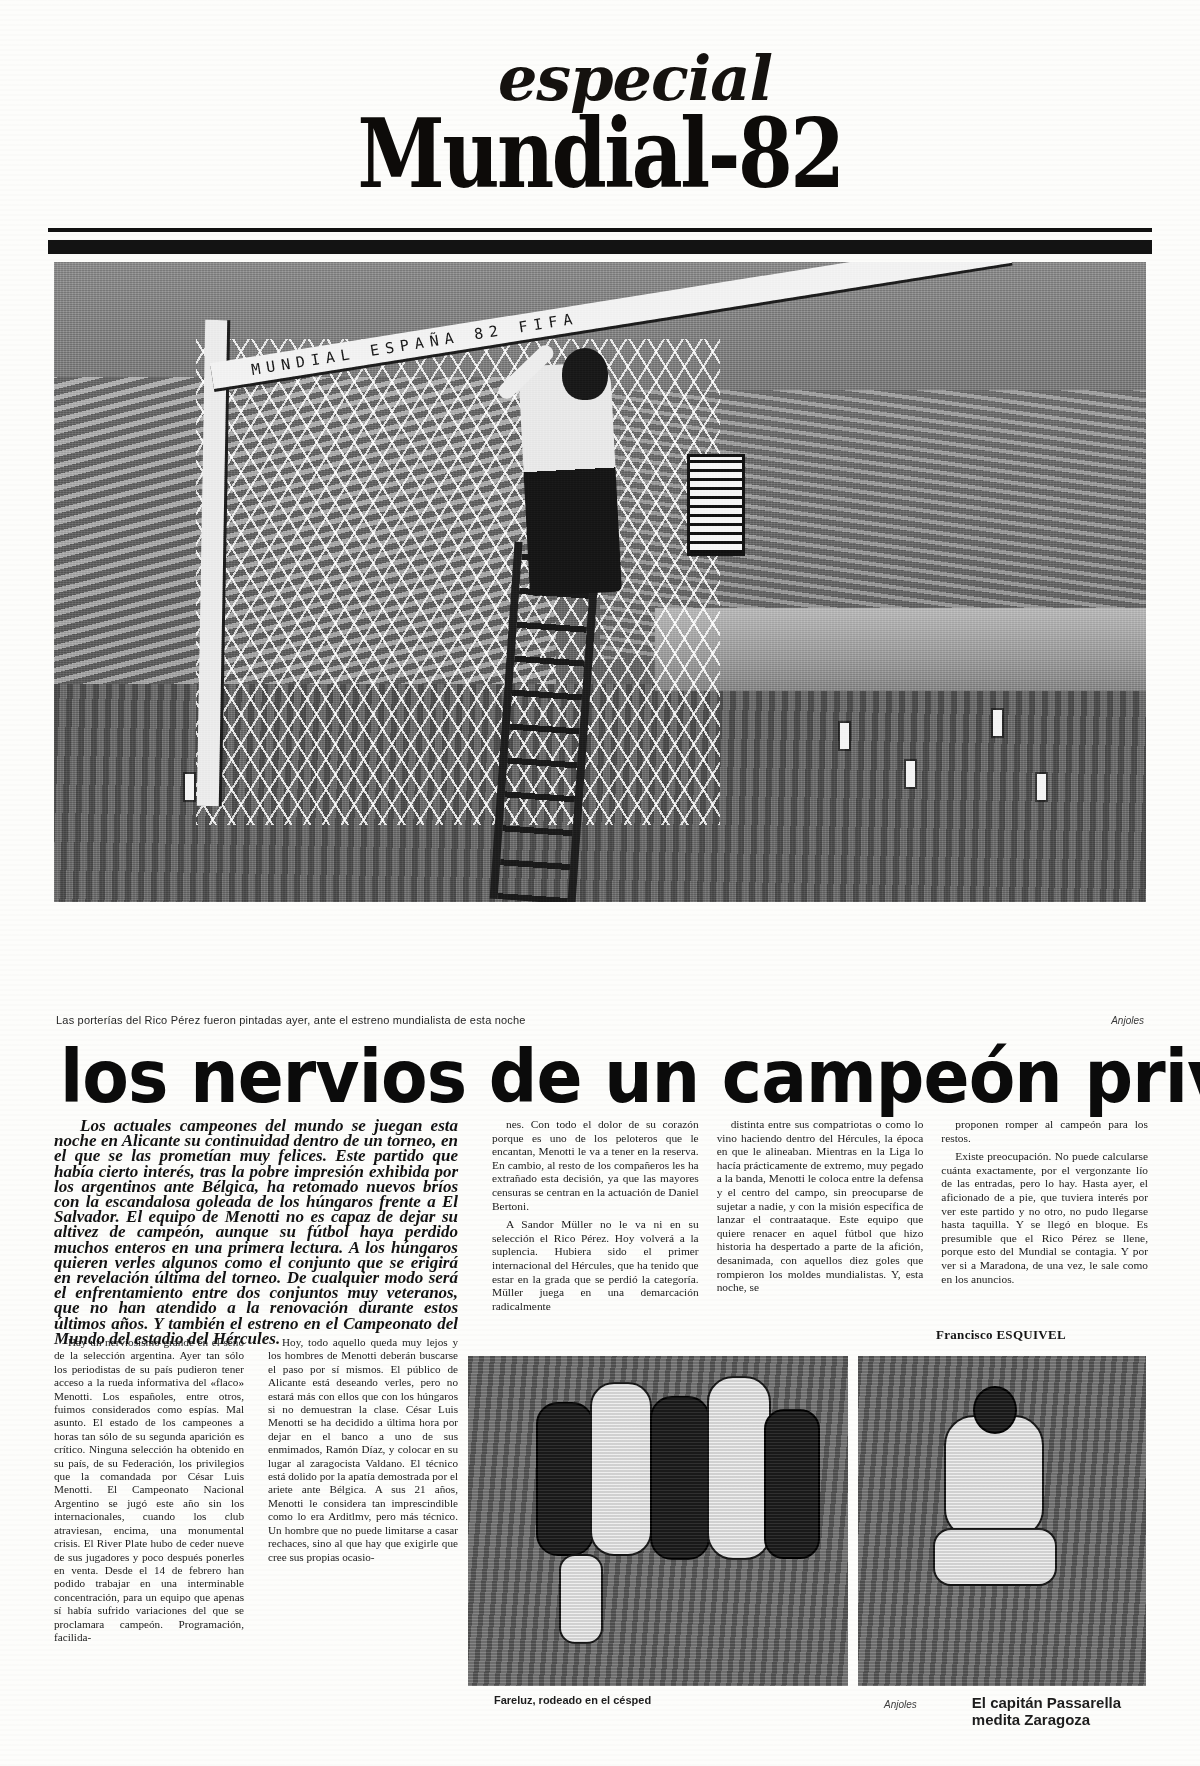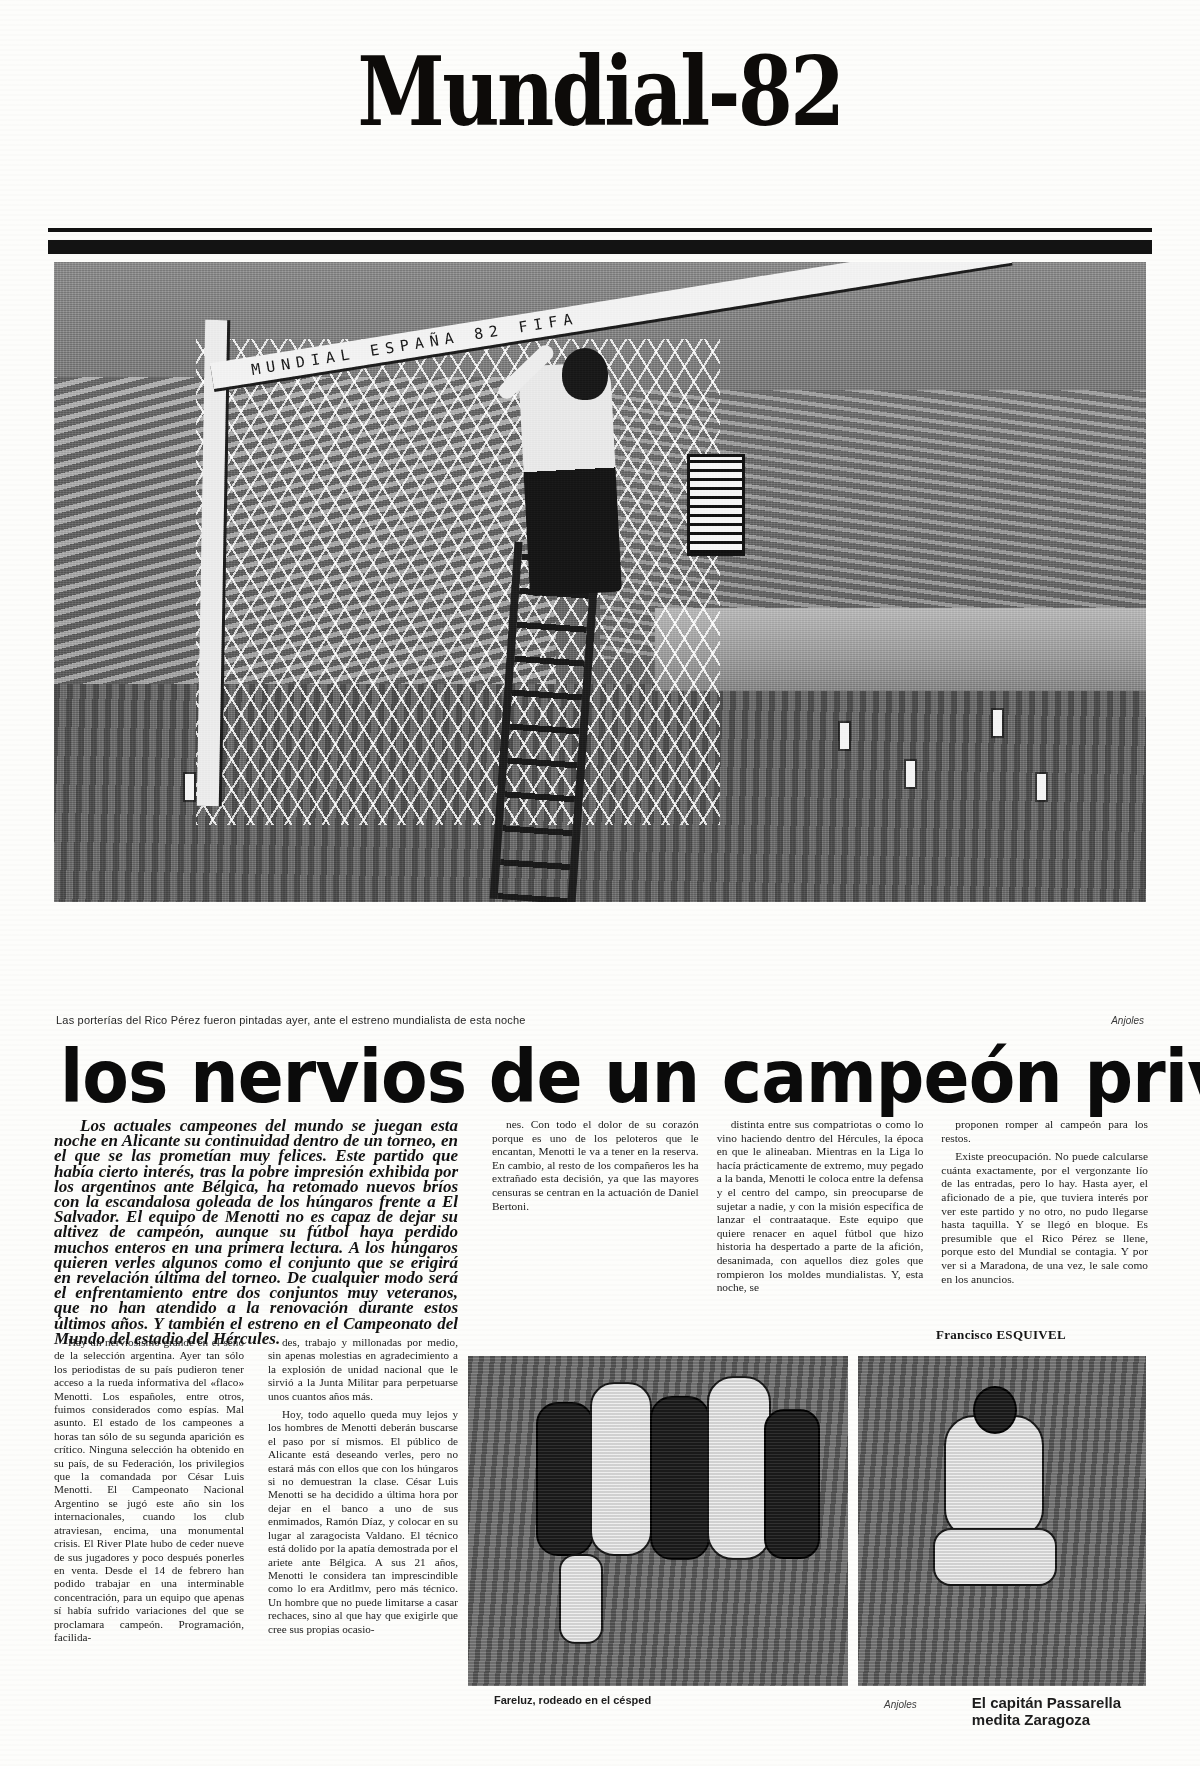--- a/index.html
+++ b/index.html
@@ -253,20 +253,21 @@
     font-family:"Liberation Sans", sans-serif;
     font-style:italic;font-size:10px;color:#3d3d3d;
   }
 </style>
 </head>
 <body>
 
 <div class="page">
 
   <div class="masthead">
+    <div class="especial">especial</div>
     <div class="mundial">Mundial-82</div>
   </div>
 
   <div class="rule-thin"></div>
   <div class="rule-thick"></div>
 
   <div class="photo-main">
     <div class="ph-sky"></div>
     <div class="ph-stand"></div>
     <div class="ph-stand2"></div>
@@ -297,38 +298,38 @@
 
   <div class="headline">los nervios de un campeón privilegiado</div>
 
   <div class="lead-block">
     <div class="lead">Los actuales campeones del mundo se juegan esta noche en Alicante su continuidad dentro de un torneo, en el que se las prometían muy felices. Este partido que había cierto interés, tras la pobre impresión exhibida por los argentinos ante Bélgica, ha retomado nuevos bríos con la escandalosa goleada de los húngaros frente a El Salvador. El equipo de Menotti no es capaz de dejar su altivez de campeón, aunque su fútbol haya perdido muchos enteros en una primera lectura. A los húngaros quieren verles algunos como el conjunto que se erigirá en revelación última del torneo. De cualquier modo será el enfrentamiento entre dos conjuntos muy veteranos, que no han atendido a la renovación durante estos últimos años. Y también el estreno en el Campeonato del Mundo del estadio del Hércules.</div>
   </div>
 
   <div class="cols-top">
     <div class="col">
       <p>nes. Con todo el dolor de su corazón porque es uno de los peloteros que le encantan, Menotti le va a tener en la reserva. En cambio, al resto de los compañeros les ha extrañado esta decisión, ya que las mayores censuras se centran en la actuación de Daniel Bertoni.</p>
+      <p>A Sandor Müller no le va ni en su selección el Rico Pérez. Hoy volverá a la suplencia. Hubiera sido el primer internacional del Hércules, que ha tenido que estar en la grada que se perdió la categoría. Müller juega en una demarcación radicalmente</p>
     </div>
     <div class="col">
       <p>distinta entre sus compatriotas o como lo vino haciendo dentro del Hércules, la época en que le alineaban. Mientras en la Liga lo hacía prácticamente de extremo, muy pegado a la banda, Menotti le coloca entre la defensa y el centro del campo, sin preocuparse de sujetar a nadie, y con la misión específica de lanzar el contraataque. Este equipo que quiere renacer en aquel fútbol que hizo historia ha despertado a parte de la afición, desanimada, con aquellos diez goles que rompieron los moldes mundialistas. Y, esta noche, se</p>
     </div>
     <div class="col">
       <p>proponen romper al campeón para los restos.</p>
       <p>Existe preocupación. No puede calcularse cuánta exactamente, por el vergonzante lío de las entradas, pero lo hay. Hasta ayer, el aficionado de a pie, que tuviera interés por ver este partido y no otro, no pudo llegarse hasta taquilla. Y se llegó en bloque. Es presumible que el Rico Pérez se llene, porque esto del Mundial se contagia. Y por ver si a Maradona, de una vez, le sale como en los anuncios.</p>
     </div>
   </div>
 
   <div class="byline">Francisco ESQUIVEL</div>
 
   <div class="cols-bottom">
     <div class="col">
       <p>Hay un nerviosismo grande en el seno de la selección argentina. Ayer tan sólo los periodistas de su país pudieron tener acceso a la rueda informativa del «flaco» Menotti. Los españoles, entre otros, fuimos considerados como espías. Mal asunto. El estado de los campeones a horas tan sólo de su segunda aparición es crítico. Ninguna selección ha obtenido en su país, de su Federación, los privilegios que la comandada por César Luis Menotti. El Campeonato Nacional Argentino se jugó este año sin los internacionales, cuando los club atraviesan, encima, una monumental crisis. El River Plate hubo de ceder nueve de sus jugadores y poco después ponerles en venta. Desde el 14 de febrero han podido trabajar en una interminable concentración, para un equipo que apenas sí había sufrido variaciones del que se proclamara campeón. Programación, facilida-</p>
     </div>
     <div class="col">
-      <p>des, trabajo y millonadas por medio, sin apenas molestias en agradecimiento a la explosión de unidad nacional que le sirvió a la Junta Militar para perpetuarse unos cuantos años más.</p>
       <p>Hoy, todo aquello queda muy lejos y los hombres de Menotti deberán buscarse el paso por sí mismos. El público de Alicante está deseando verles, pero no estará más con ellos que con los húngaros si no demuestran la clase. César Luis Menotti se ha decidido a última hora por dejar en el banco a uno de sus enmimados, Ramón Díaz, y colocar en su lugar al zaragocista Valdano. El técnico está dolido por la apatía demostrada por el ariete ante Bélgica. A sus 21 años, Menotti le considera tan imprescindible como lo era Arditlmv, pero más técnico. Un hombre que no puede limitarse a casar rechaces, sino al que hay que exigirle que cree sus propias ocasio-</p>
     </div>
   </div>
 
   <div class="photo-mid">
     <div class="pgrass"></div>
     <div class="pl dark" style="left:18%;top:14%;width:54px;height:150px;border-radius:22px"></div>
     <div class="pl" style="left:32%;top:8%;width:58px;height:170px;border-radius:24px"></div>
     <div class="pl dark" style="left:48%;top:12%;width:56px;height:160px;border-radius:22px"></div>
     <div class="pl" style="left:63%;top:6%;width:60px;height:180px;border-radius:26px"></div>

